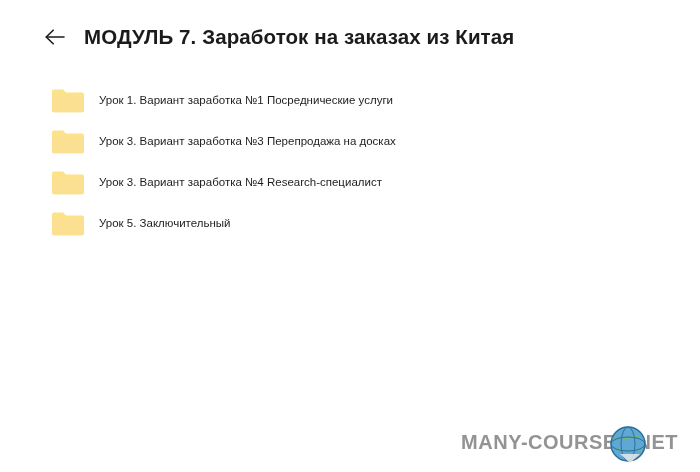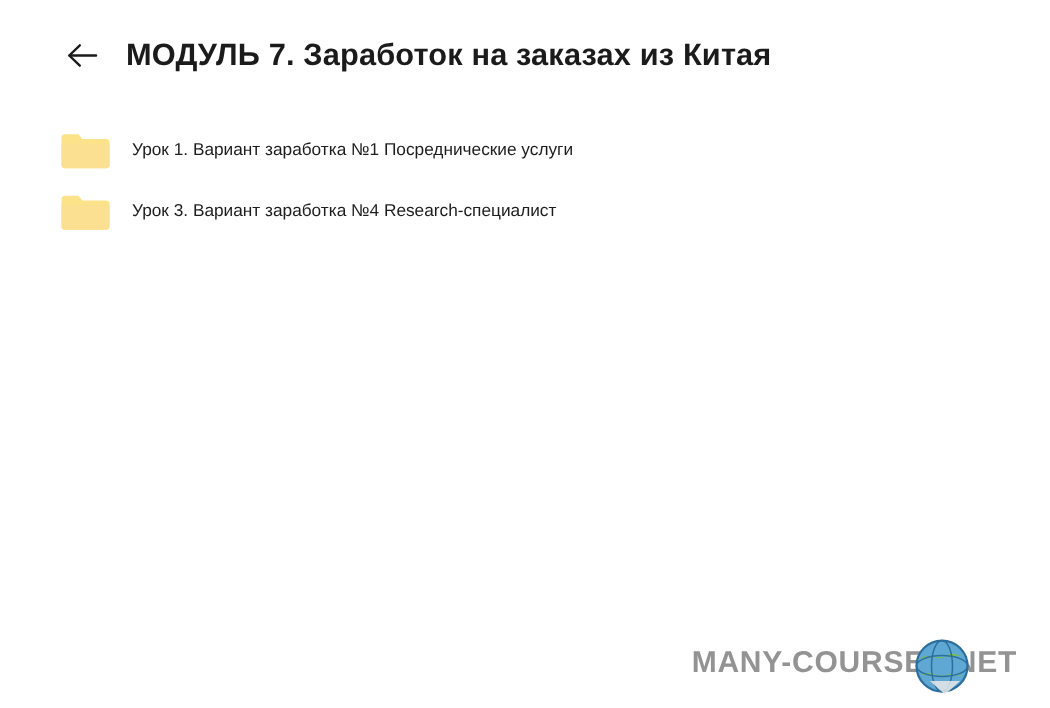--- a/index.html
+++ b/index.html
@@ -50,21 +50,21 @@
     font-weight: bold;
     letter-spacing: 0.1px;
     color: #1b1b1b;
     white-space: nowrap;
     line-height: 1.1;
   }
 
   
   .lesson-list {
     margin-top: 32px;
-    padding-left: 40px;
+    padding-left: 51px;
     display: flex;
     flex-direction: column;
   }
   .lesson-row {
     display: flex;
     align-items: center;
     height: 41px;
     cursor: pointer;
   }
   .folder-icon {
@@ -131,31 +131,49 @@
       <span class="folder-icon">
         <svg width="34" height="27" viewBox="0 0 34 27" xmlns="http://www.w3.org/2000/svg">
           <path d="M1 4.5 C1 3.4 1.9 2.5 3 2.5 H12.2 L15 5.6 H31 C32.1 5.6 33 6.5 33 7.6 V23.2 C33 24.3 32.1 25.2 31 25.2 H3 C1.9 25.2 1 24.3 1 23.2 Z" fill="#fce38a"></path>
           <path d="M1 8.6 H33 V23.2 C33 24.3 32.1 25.2 31 25.2 H3 C1.9 25.2 1 24.3 1 23.2 Z" fill="#fbe092"></path>
         </svg>
       </span>
       <span class="lesson-label">Урок 1. Вариант заработка №1 Посреднические услуги</span>
     </div>
 
 
+    <div class="lesson-row">
+      <span class="folder-icon">
+        <svg width="34" height="27" viewBox="0 0 34 27" xmlns="http://www.w3.org/2000/svg">
+          <path d="M1 4.5 C1 3.4 1.9 2.5 3 2.5 H12.2 L15 5.6 H31 C32.1 5.6 33 6.5 33 7.6 V23.2 C33 24.3 32.1 25.2 31 25.2 H3 C1.9 25.2 1 24.3 1 23.2 Z" fill="#fce38a"></path>
+          <path d="M1 8.6 H33 V23.2 C33 24.3 32.1 25.2 31 25.2 H3 C1.9 25.2 1 24.3 1 23.2 Z" fill="#fbe092"></path>
+        </svg>
+      </span>
+      <span class="lesson-label">Урок 3. Вариант заработка №3 Перепродажа на досках</span>
+    </div>
 
     <div class="lesson-row">
       <span class="folder-icon">
         <svg width="34" height="27" viewBox="0 0 34 27" xmlns="http://www.w3.org/2000/svg">
           <path d="M1 4.5 C1 3.4 1.9 2.5 3 2.5 H12.2 L15 5.6 H31 C32.1 5.6 33 6.5 33 7.6 V23.2 C33 24.3 32.1 25.2 31 25.2 H3 C1.9 25.2 1 24.3 1 23.2 Z" fill="#fce38a"></path>
           <path d="M1 8.6 H33 V23.2 C33 24.3 32.1 25.2 31 25.2 H3 C1.9 25.2 1 24.3 1 23.2 Z" fill="#fbe092"></path>
         </svg>
       </span>
       <span class="lesson-label">Урок 3. Вариант заработка №4 Research-специалист</span>
     </div>
 
+    <div class="lesson-row">
+      <span class="folder-icon">
+        <svg width="34" height="27" viewBox="0 0 34 27" xmlns="http://www.w3.org/2000/svg">
+          <path d="M1 4.5 C1 3.4 1.9 2.5 3 2.5 H12.2 L15 5.6 H31 C32.1 5.6 33 6.5 33 7.6 V23.2 C33 24.3 32.1 25.2 31 25.2 H3 C1.9 25.2 1 24.3 1 23.2 Z" fill="#fce38a"></path>
+          <path d="M1 8.6 H33 V23.2 C33 24.3 32.1 25.2 31 25.2 H3 C1.9 25.2 1 24.3 1 23.2 Z" fill="#fbe092"></path>
+        </svg>
+      </span>
+      <span class="lesson-label">Урок 5. Заключительный</span>
+    </div>
 
   </div>
 
   <div class="watermark">
     <span class="watermark-text">MANY-COURSES.NET</span>
   </div>
   <span class="watermark-globe">
     <svg width="44" height="44" viewBox="0 0 44 44" xmlns="http://www.w3.org/2000/svg">
       <circle cx="22" cy="22" r="17" fill="#5fa8d3" stroke="#2c6f9e" stroke-width="1.5"></circle>
       <path d="M7 17 C13 13 19 20 25 15 C29 12 33 16 37 15" fill="#7ac143" opacity="0.95"></path>

